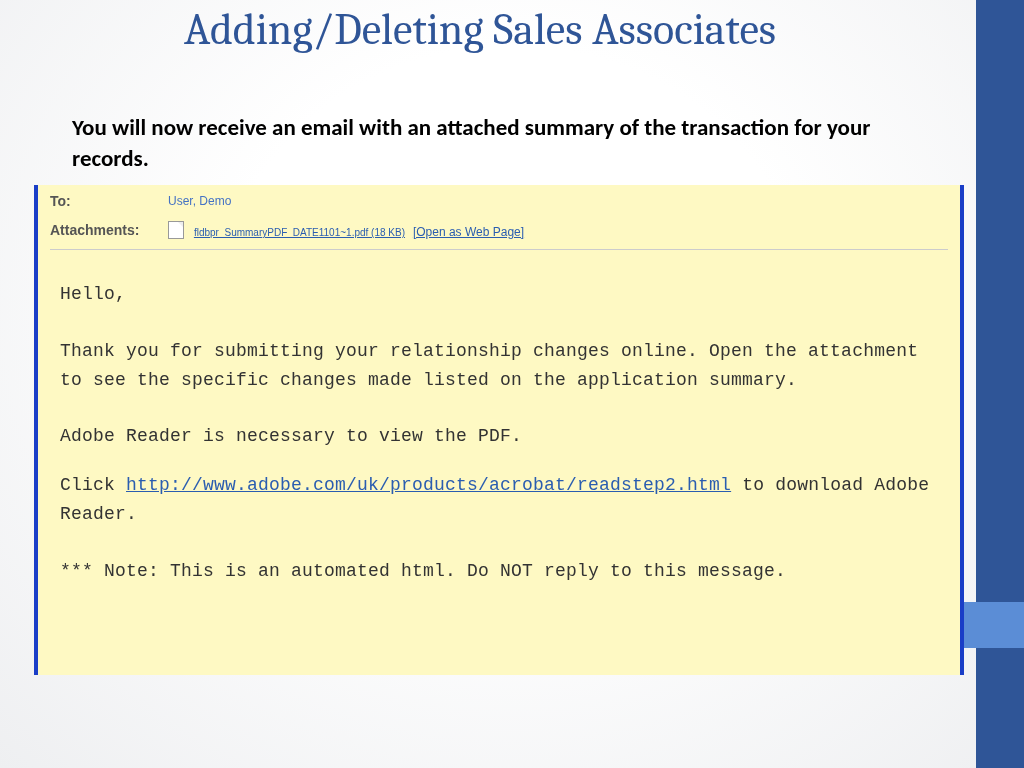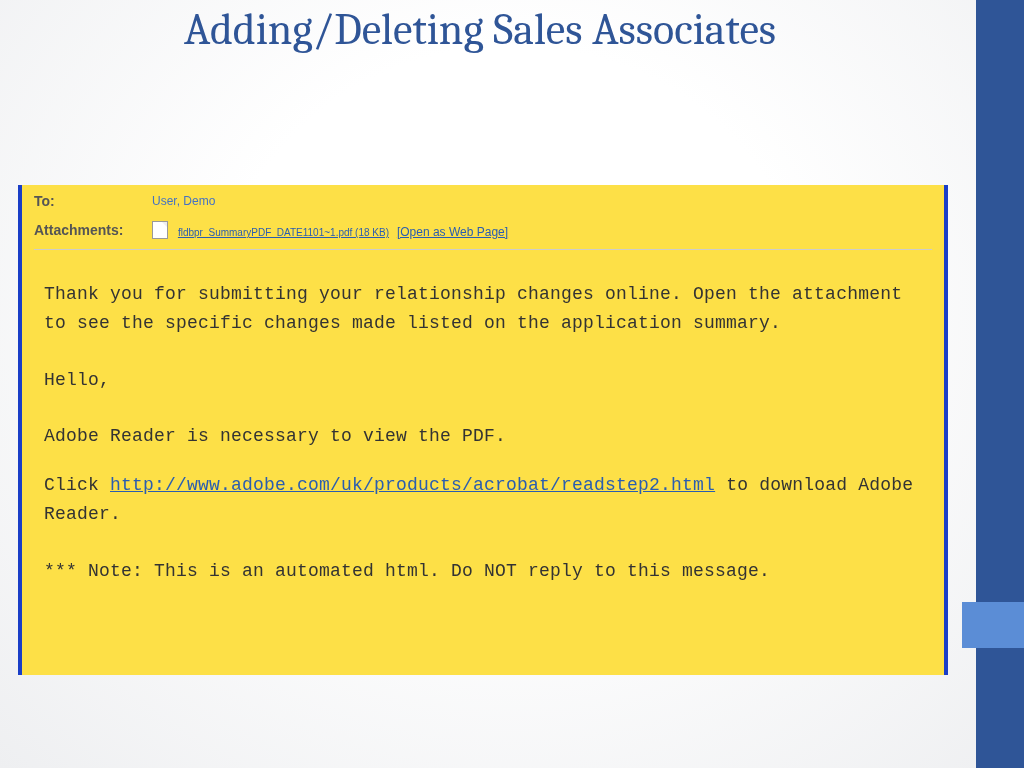--- a/index.html
+++ b/index.html
@@ -56,24 +56,24 @@
     font-family: "Calibri", "Segoe UI", Arial, sans-serif;
     font-size: 23px;
     color: #000;
     font-weight: 700;
     line-height: 1.35;
   }
 
   .email-preview {
     position: absolute;
     top: 185px;
-    left: 18px;
+    left: 34px;
     width: 930px;
     height: 490px;
-    background: #fde047;
+    background: #fef9c3;
     border-left: 4px solid #1a3ec7;
     border-right: 4px solid #1a3ec7;
     box-sizing: border-box;
   }
 
   .header-row {
     display: flex;
     align-items: center;
     padding: 6px 12px;
     font-size: 14px;
@@ -143,42 +143,43 @@
 </head>
 <body>
 
 <div class="slide">
 
   <div class="right-bar-dark"></div>
   <div class="right-bar-light"></div>
 
   <div class="title">Adding/Deleting Sales Associates</div>
 
+  <div class="subtitle">You will now receive an email with an attached summary of the transaction for your records.</div>
 
   <div class="email-preview">
 
     <div class="header-row first">
       <span class="header-label">To:</span>
       <span class="header-value-user">User, Demo</span>
     </div>
 
     <div class="header-row">
       <span class="header-label">Attachments:</span>
       <span>
         <span class="doc-icon"></span>
         <a href="#" class="attachment-link">fldbpr_SummaryPDF_DATE1101~1.pdf (18 KB)</a>
         <a href="#" class="open-web">[Open as Web Page]</a>
       </span>
     </div>
 
     <hr class="hr">
 
     <div class="email-body">
+      <p>Hello,</p>
       <p>Thank you for submitting your relationship changes online. Open the attachment to see the specific changes made listed on the application summary.</p>
-      <p>Hello,</p>
       <p class="tight">Adobe Reader is necessary to view the PDF.</p>
       <p>
         <span>Click </span><a href="#">http://www.adobe.com/uk/products/acrobat/readstep2.html</a><span> to download Adobe Reader.</span>
       </p>
       <p>*** Note: This is an automated html. Do NOT reply to this message.</p>
     </div>
 
   </div>
 
 </div>

